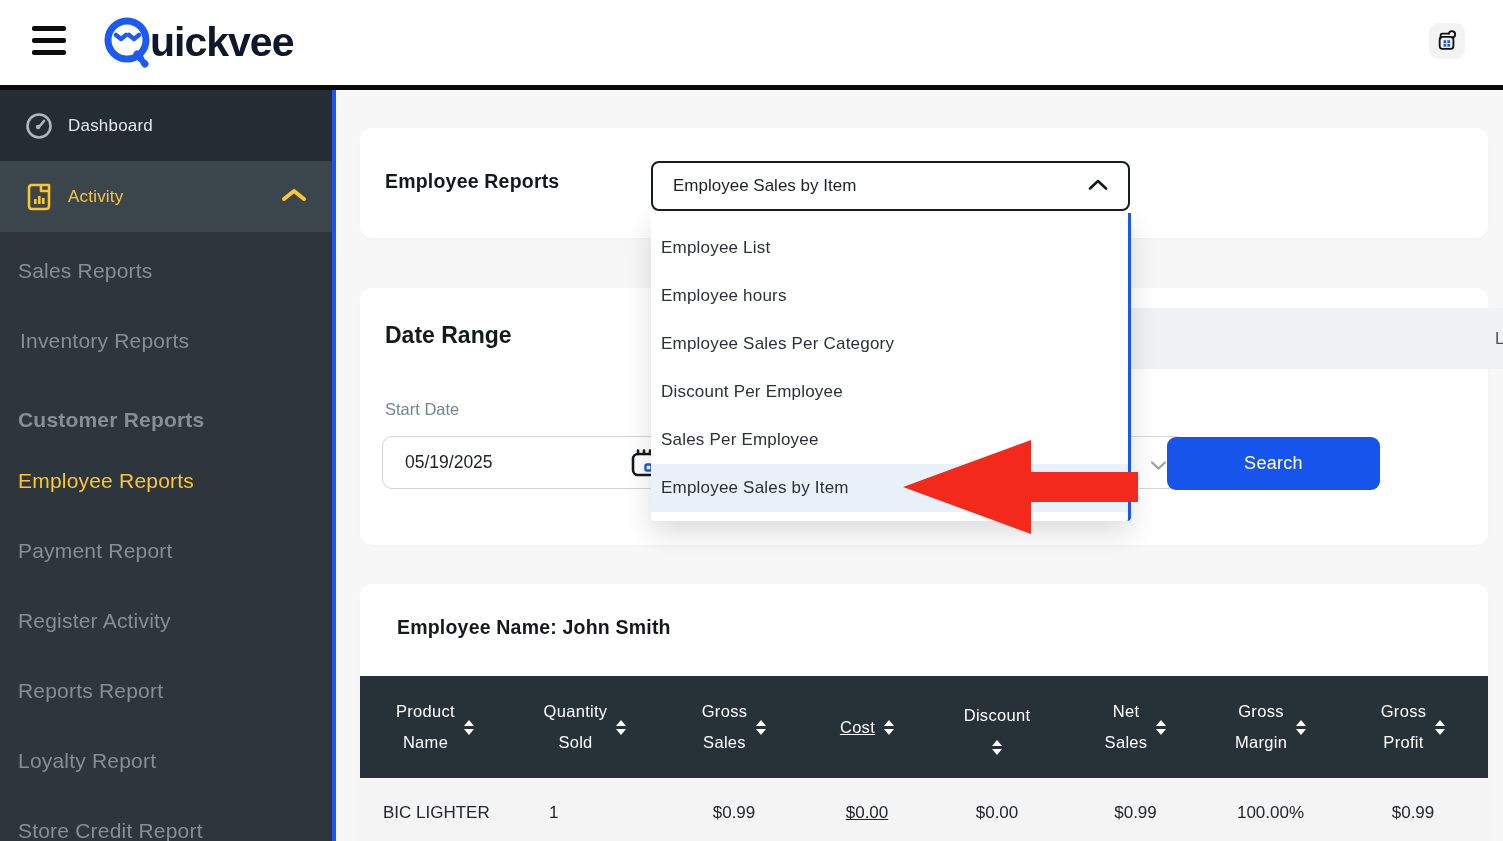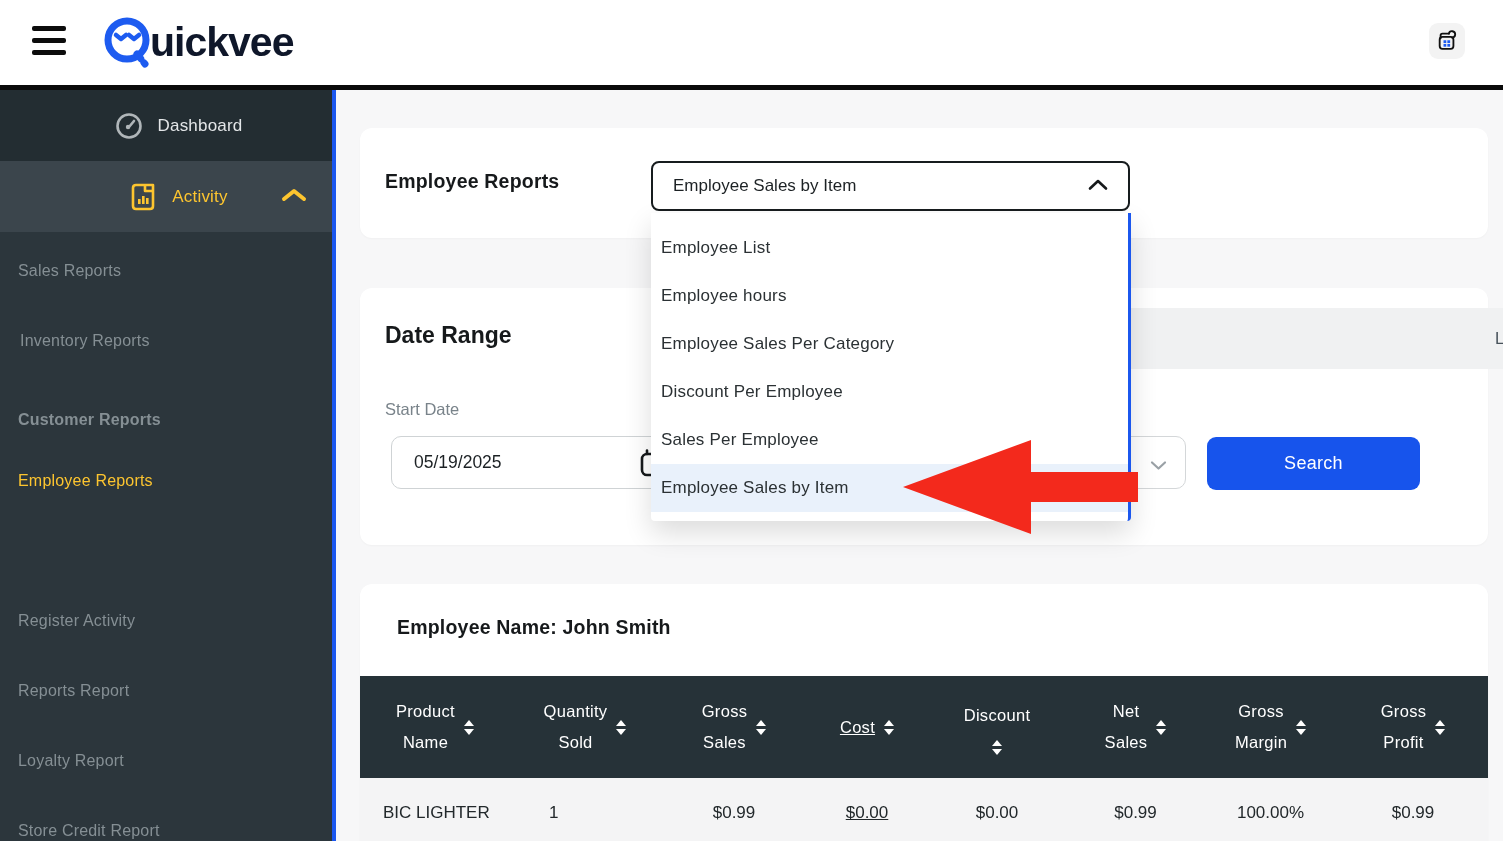--- a/index.html
+++ b/index.html
@@ -14,28 +14,28 @@
   .hamburger .bar:nth-child(1){ top:0; } .hamburger .bar:nth-child(2){ top:12px; } .hamburger .bar:nth-child(3){ top:24px; }
   .logo { position:absolute; left:99px; top:13px; height:58px; display:flex; align-items:center; }
   .logo-text { color:#0f172a; font-size:41px; font-weight:bold; letter-spacing:-1px; margin-left:-7px; }
   .store-btn { position:absolute; left:1429px; top:23px; width:36px; height:36px; background:#f3f3f3;
     border-radius:9px; display:flex; align-items:center; justify-content:center; cursor:pointer; }
   .black-divider { position:absolute; left:0; top:85px; width:1503px; height:5px; background:#0a0a0a; }
 
   
   .sidebar { position:absolute; left:0; top:90px; width:336px; height:751px; background:#2c363c; }
   .sidebar-accent { position:absolute; left:332px; top:90px; width:4px; height:751px; background:#1b57ee; }
-  .side-row { position:absolute; left:0; width:332px; height:71px; display:flex; align-items:center; cursor:pointer;justify-content:center; }
+  .side-row { position:absolute; left:0; width:332px; height:71px; display:flex; align-items:center; cursor:pointer; }
   .side-row.dashboard { top:0; background:#232d32; color:#e3e6e8; }
   .side-row.reporting { top:71px; background:#3b454c; color:#fdc52f; }
   .side-row .icon { margin-left:24px; width:30px; display:flex; justify-content:center; }
   .side-row .lbl { margin-left:14px; font-size:17px; letter-spacing:.2px; }
   .side-row .chev { position:absolute; right:25px; }
   .subitem { position:absolute; left:0; width:332px; height:48px; display:flex; align-items:center;
-    padding-left:18px; font-size:16px; color:#858f94; cursor:pointer; letter-spacing:.2px; }
+    padding-left:18px; font-size:21px; color:#858f94; cursor:pointer; letter-spacing:.2px; }
   .subitem.active { color:#fdc52f; }
 
   
   .card { position:absolute; background:#ffffff; border-radius:12px; box-shadow:0 1px 2px rgba(0,0,0,0.03); }
   .card1 { left:360px; top:128px; width:1128px; height:110px; }
   .card2 { left:360px; top:288px; width:1128px; height:257px; }
   .card3 { left:360px; top:584px; width:1128px; height:300px; }
 
   .card1-label { position:absolute; left:25px; top:42px; font-size:19.5px; font-weight:bold; color:#16191b; letter-spacing:.2px; }
 
@@ -52,32 +52,32 @@
   .dd-option { height:48px; display:flex; align-items:center; padding-left:10px; font-size:17px;
     color:#2b3134; cursor:pointer; letter-spacing:.2px; }
   .dd-option.highlight { background:#e9f1fb; }
 
   
   .red-arrow { position:absolute; left:903px; top:439px; z-index:40; pointer-events:none; }
 
   
   .dr-title { position:absolute; left:25px; top:34px; font-size:23px; font-weight:bold; color:#16191b; }
   .dr-startlabel { position:absolute; left:25px; top:112px; font-size:16.5px; color:#79838a; }
-  .date-input { position:absolute; left:31px; top:148px; width:296px; height:53px; border:1.5px solid #cfd3d5;
+  .date-input { position:absolute; left:22px; top:148px; width:296px; height:53px; border:1.5px solid #cfd3d5;
     border-radius:10px; background:#fff; display:flex; align-items:center; cursor:text; }
   .date-input .val { margin-left:22px; font-size:17.5px; color:#1c2124; }
   .date-input .cal { position:absolute; right:18px; top:11px; }
   .quick-bar { position:absolute; left:640px; top:20px; width:821px; height:61px; background:#f0f1f2;
     border-radius:10px; display:flex; align-items:center; z-index:5; }
   .quick-item { font-size:16.5px; color:#47525a; cursor:pointer; }
   .quick-item.q7 { position:absolute; left:495px; }
   .mini-select { position:absolute; left:700px; top:148px; width:126px; height:53px; border:1.5px solid #d4d7d9;
     border-radius:10px; background:#fff; z-index:5; cursor:pointer; }
   .mini-select .chev { position:absolute; right:18px; top:20px; }
-  .search-btn { position:absolute; left:847px; top:149px; width:213px; height:53px; background:#1754ec;
+  .search-btn { position:absolute; left:807px; top:149px; width:213px; height:53px; background:#1754ec;
     border:none; border-radius:9px; color:#ffffff; font-size:18px; cursor:pointer;
     font-family:"Liberation Sans", sans-serif; letter-spacing:.3px; z-index:5; }
 
   
   .emp-title { position:absolute; left:37px; top:32px; font-size:19.5px; font-weight:bold; color:#16191b; letter-spacing:.2px; }
   .tbl-head { position:absolute; left:0; top:92px; width:1128px; height:102px; background:#263238;
     display:flex; color:#ffffff; }
   .th-cell { display:flex; align-items:center; justify-content:center; gap:9px; cursor:pointer; }
   .th-text { text-align:center; font-size:16.5px; line-height:31px; letter-spacing:.3px; }
   .sort-icon { display:flex; flex-direction:column; gap:3px; }
@@ -151,20 +151,21 @@
         <svg width="26" height="16" viewBox="0 0 26 16">
           <path d="M3 12 L13 4 L23 12" fill="none" stroke="#fdc52f" stroke-width="4" stroke-linecap="round" stroke-linejoin="round"></path>
         </svg>
       </span>
     </div>
 
     <div class="subitem" style="top:157px;">Sales Reports</div>
     <div class="subitem" style="top:227px;padding-left:20px;">Inventory Reports</div>
     <div class="subitem" style="top:306px;font-weight:bold;">Customer Reports</div>
     <div class="subitem active" style="top:367px;">Employee Reports</div>
+    <div class="subitem" style="top:437px;">Payment Report</div>
     <div class="subitem" style="top:507px;">Register Activity</div>
     <div class="subitem" style="top:577px;">Reports Report</div>
     <div class="subitem" style="top:647px;">Loyalty Report</div>
     <div class="subitem" style="top:717px;">Store Credit Report</div>
   </div>
   <div class="sidebar-accent"></div>
 
   <div class="card card1">
     <div class="card1-label">Employee Reports</div>
   </div>

